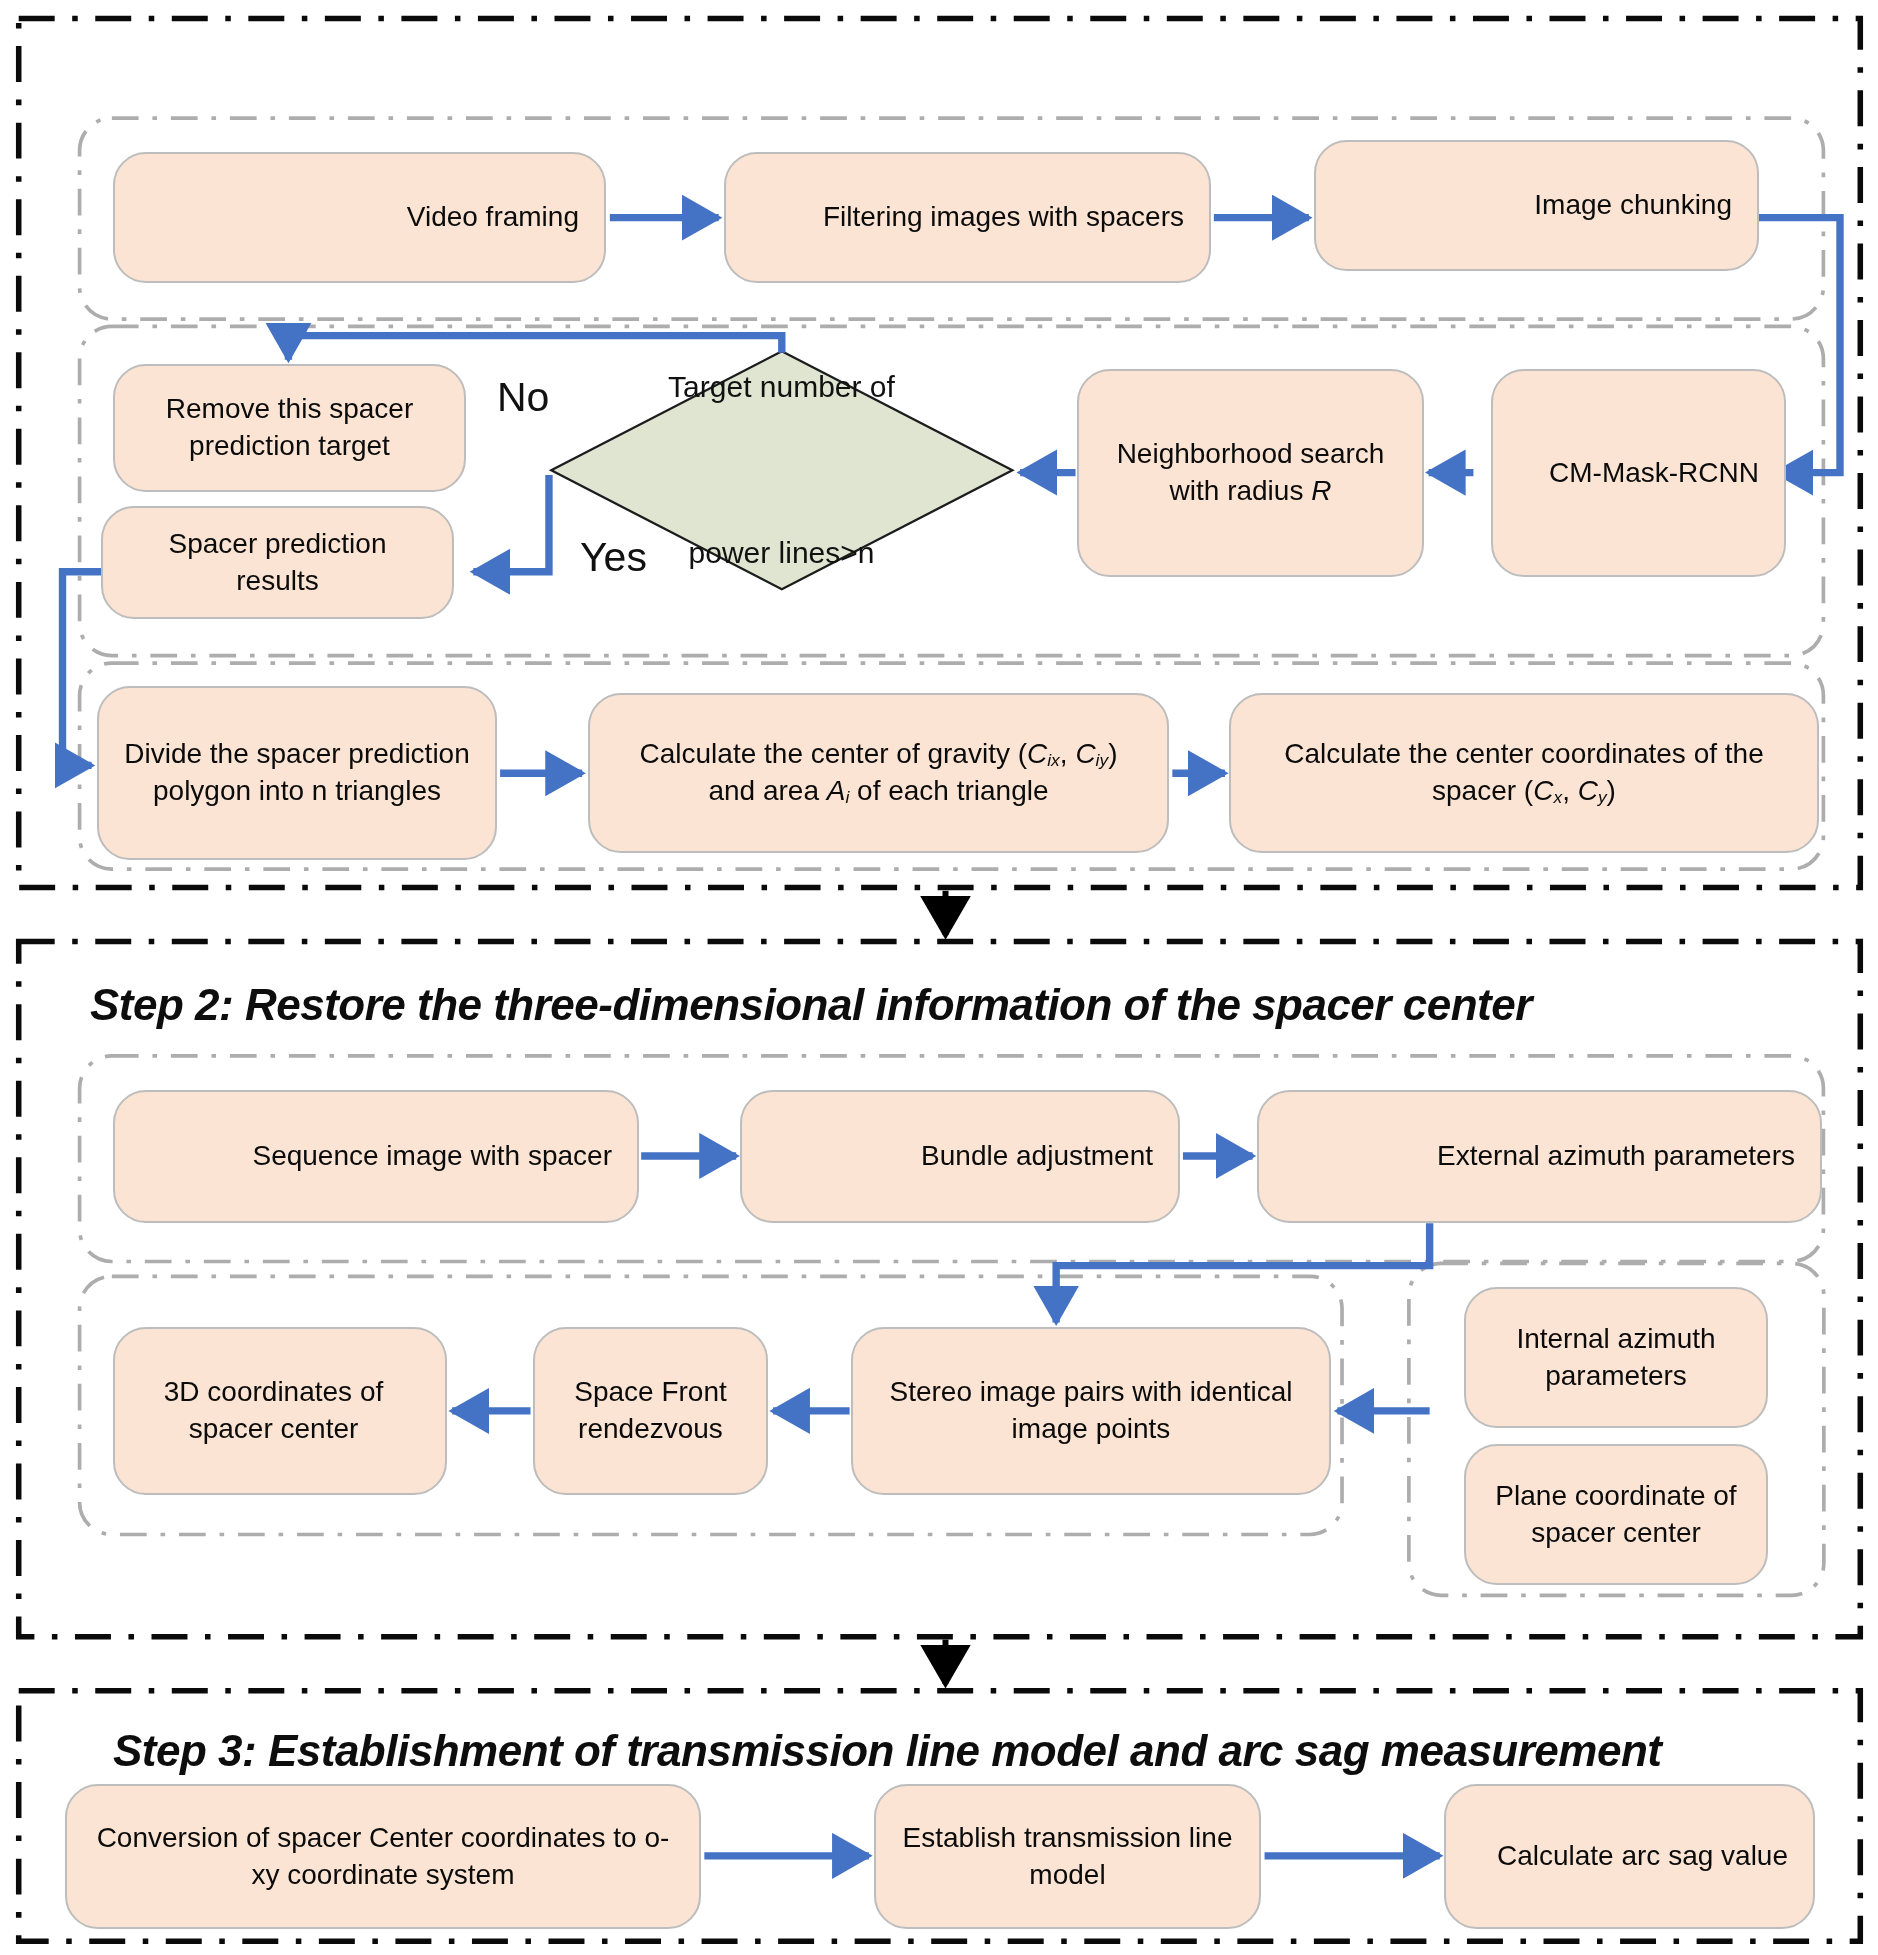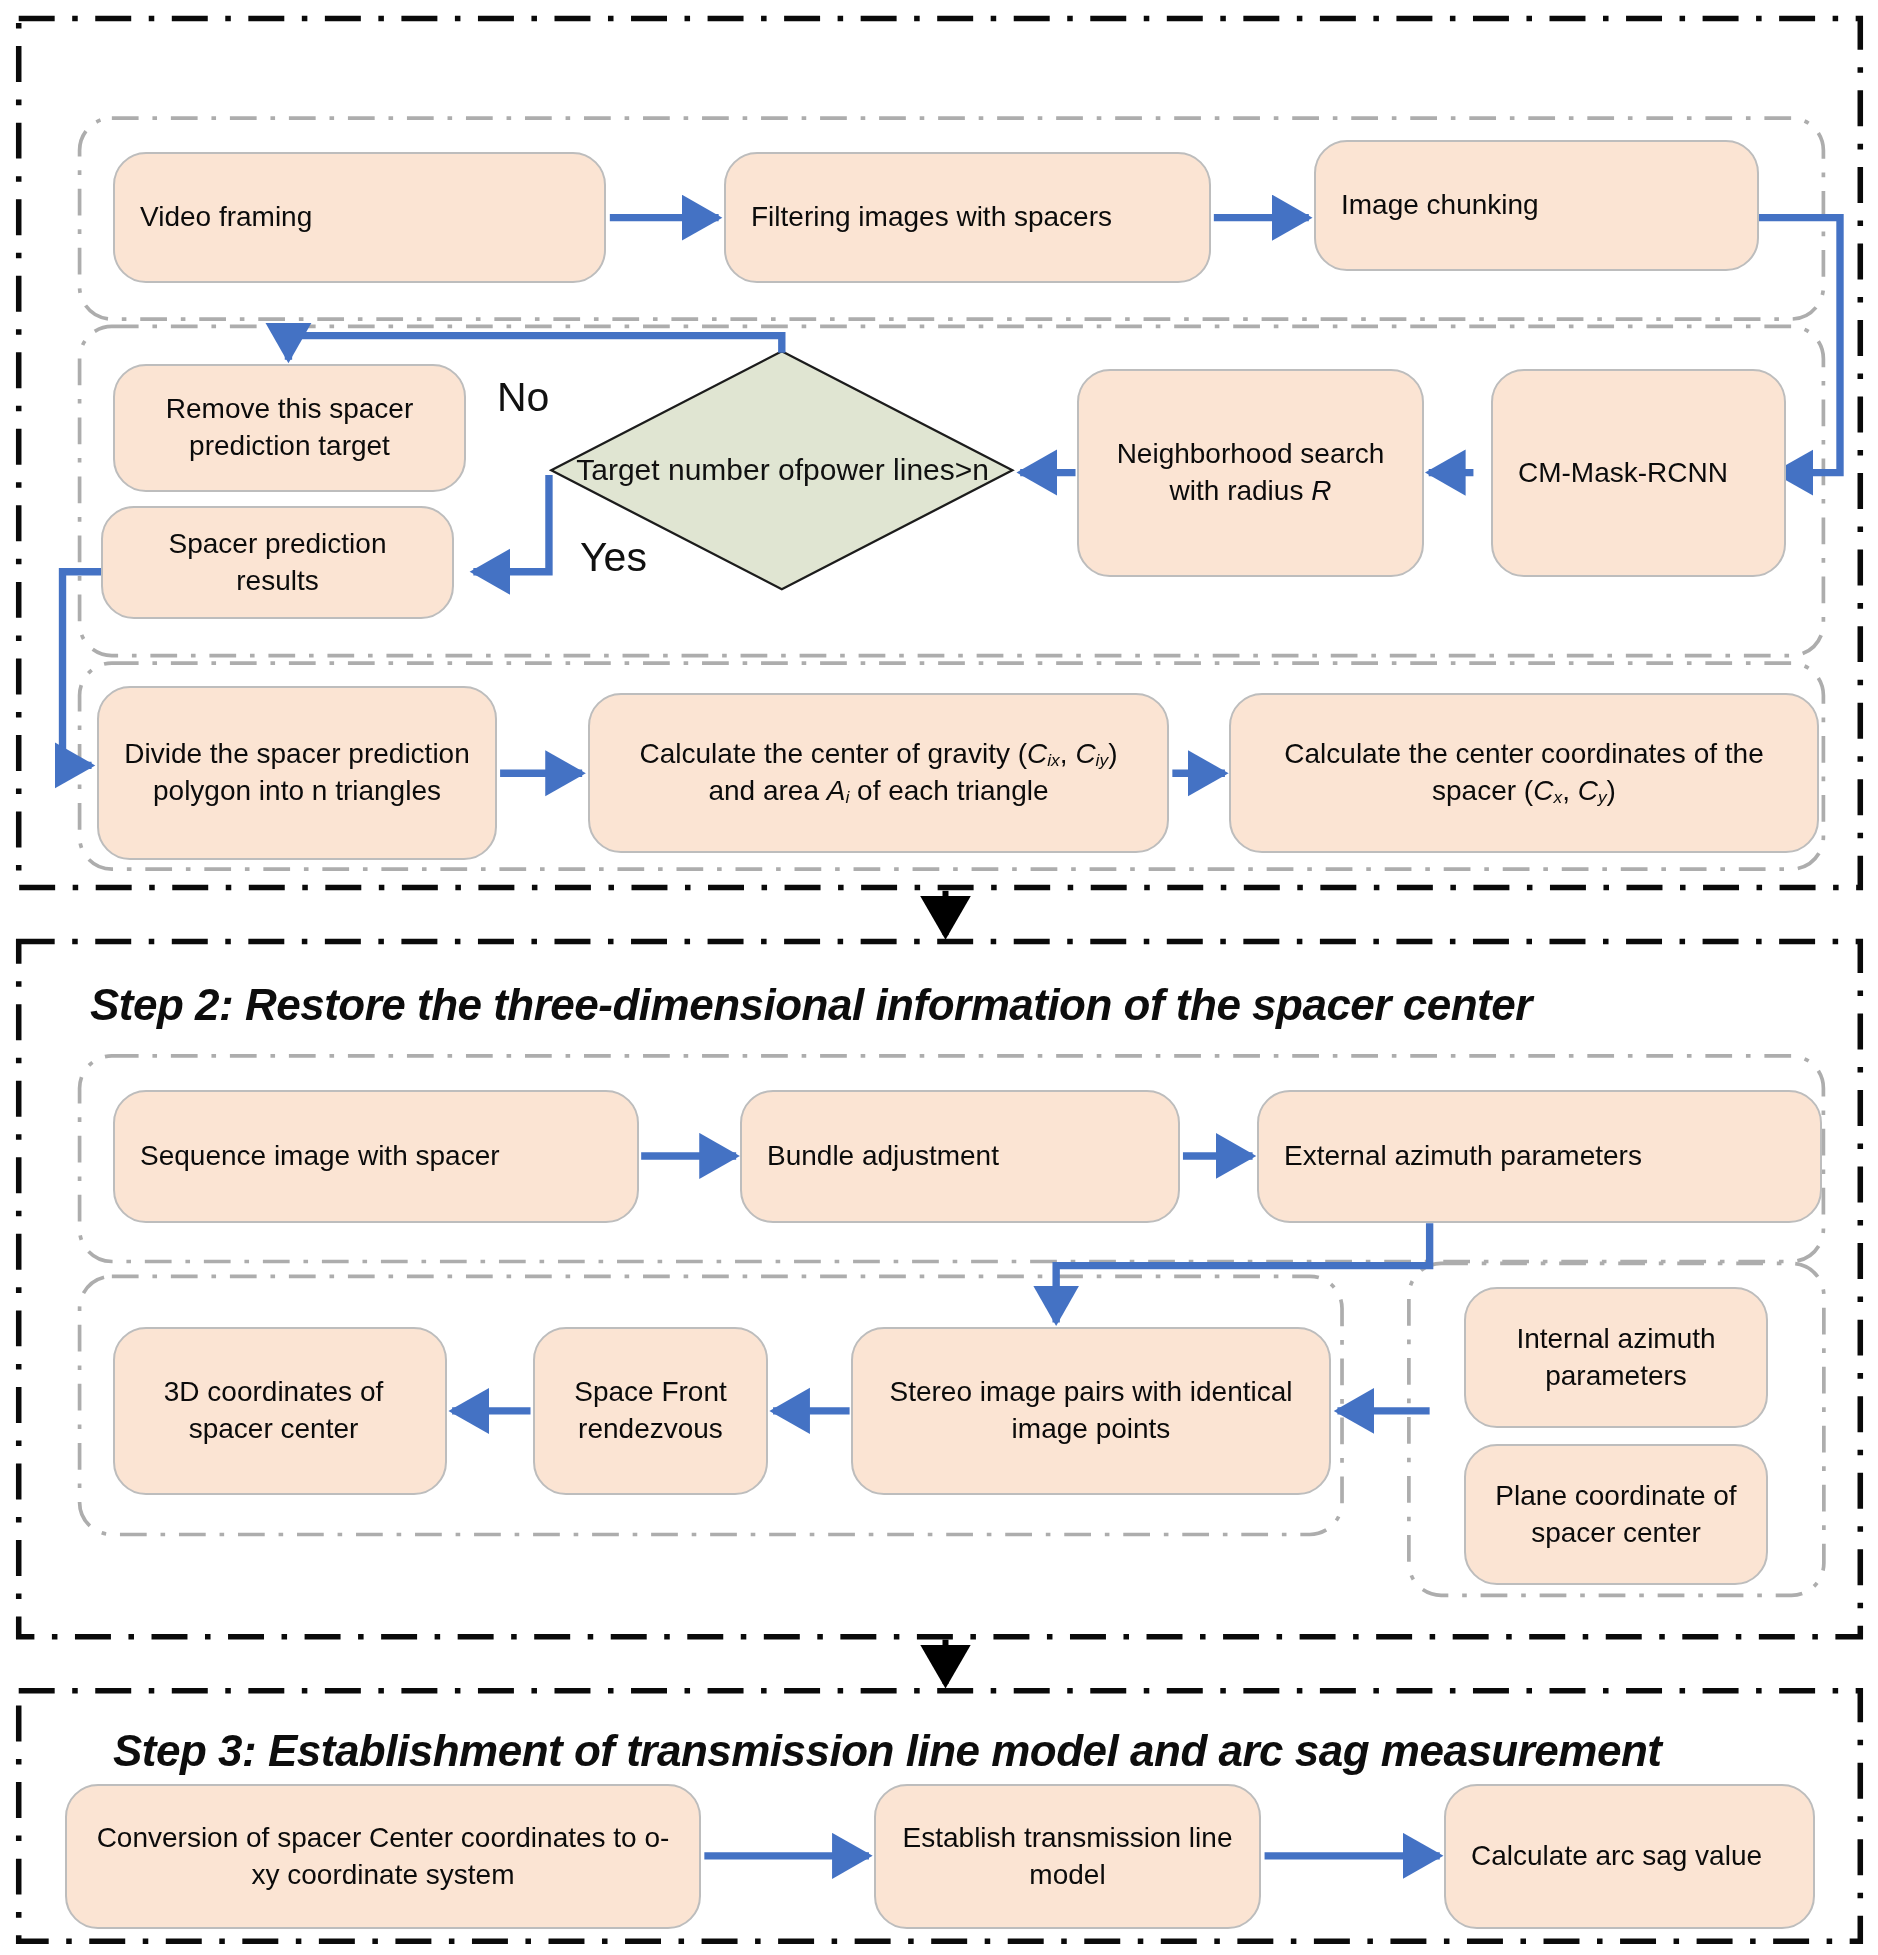--- a/index.html
+++ b/index.html
@@ -14,33 +14,33 @@
   .panel{fill:none;stroke:#0a0a0a;stroke-width:12;stroke-dasharray:78 38 12 38;}
   .cont{fill:none;stroke:#adadad;stroke-width:8;stroke-dasharray:58 30 10 30;}
   .ab{fill:none;stroke:#4472c4;stroke-width:16;marker-end:url(#mb);}
   .ak{fill:none;stroke:#000000;stroke-width:13;marker-end:url(#mk);}
   .diamond{fill:#e0e5d2;stroke:#1c1c1c;stroke-width:5;}
   .node{
     position:absolute;
     background:#fbe4d3;
     border:2.3px solid #bdbdbd;
     border-radius:33px;
-    display:flex;align-items:center;justify-content:flex-start;
+    display:flex;align-items:center;justify-content:flex-end;
     text-align:center;
     font-size:28px;line-height:1.32;color:#0b0b0b;
     padding:4.6px 25px;box-sizing:border-box;
   }
   .step-title{
     position:absolute;
     font-size:44px;font-weight:bold;font-style:italic;color:#0d0d0d;
     white-space:nowrap;letter-spacing:-0.5px;
   }
   .mono{font-family:Liberation Sans, sans-serif;}
   .decision-text{
-    position:absolute;display:flex;flex-direction:row;align-items:center;justify-content:flex-end;
+    position:absolute;display:flex;flex-direction:column;align-items:center;justify-content:space-between;
     font-size:30px;line-height:1.55;color:#111;text-align:center;pointer-events:none;
   }
   .branch-label{
     position:absolute;font-size:41px;color:#111;white-space:nowrap;
   }
 </style>
 </head>
 <body>
 
 <div id="canvas">

